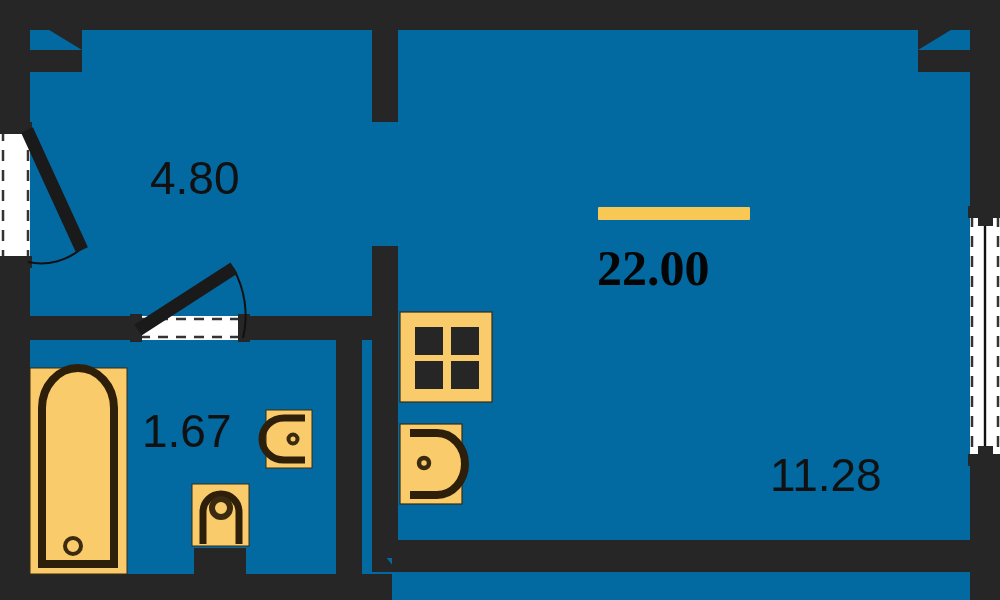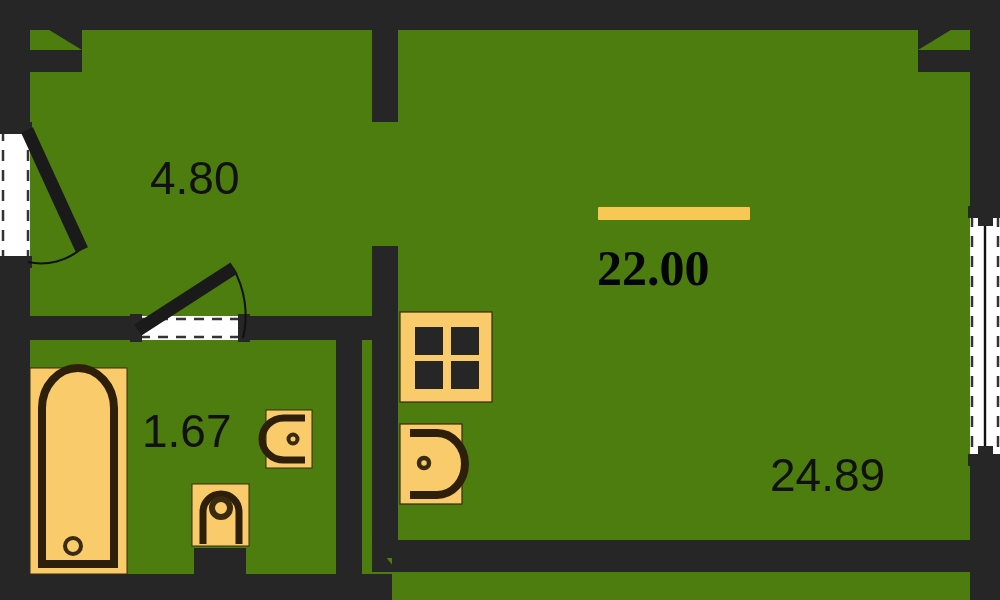--- a/index.html
+++ b/index.html
@@ -7,21 +7,21 @@
     padding: 0;
     background: #ffffff;
   }
   body {
     font-family: "Liberation Sans", sans-serif;
   }
   #plan-root {
     position: relative;
     width: 1000px;
     height: 600px;
-    background: #4d7c0f;
+    background: #0369a1;
     overflow: hidden;
   }
   #plan-svg {
     position: absolute;
     left: 0;
     top: 0;
     width: 1000px;
     height: 600px;
     display: block;
   }
@@ -157,19 +157,19 @@
       <path d="M 410 433 L 437 433 A 28 31 0 0 1 437 495 L 410 495" fill="none" stroke="#2E1F0A" stroke-width="8"></path>
       <circle cx="424" cy="463" r="5" fill="none" stroke="#3A2A10" stroke-width="4.5"></circle>
     </g>
 
   </svg>
 
   <div class="dim-label" style="left:150px; top:155px;">4.80</div>
 
   <div class="dim-label" style="left:142px; top:408px;">1.67</div>
 
-  <div class="dim-label" style="left:770px; top:452px;">24.89</div>
+  <div class="dim-label" style="left:770px; top:452px;">11.28</div>
 
   <div class="area-marker" id="area-marker-living" style="left: 598px; top: 207px; width: 152px; background: rgb(248, 200, 84);"></div>
 
   <div class="area-label" style="left:597px; top:243px;">22.00</div>
 
 </div>
 
 </body></html>

